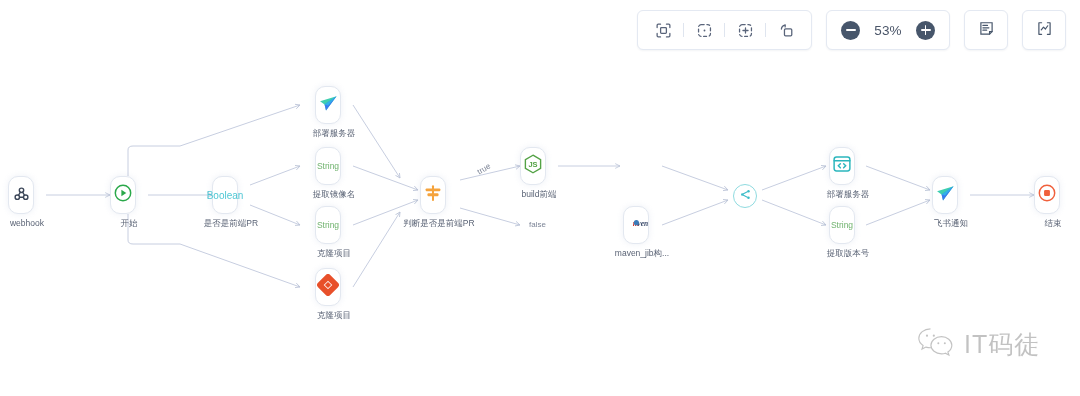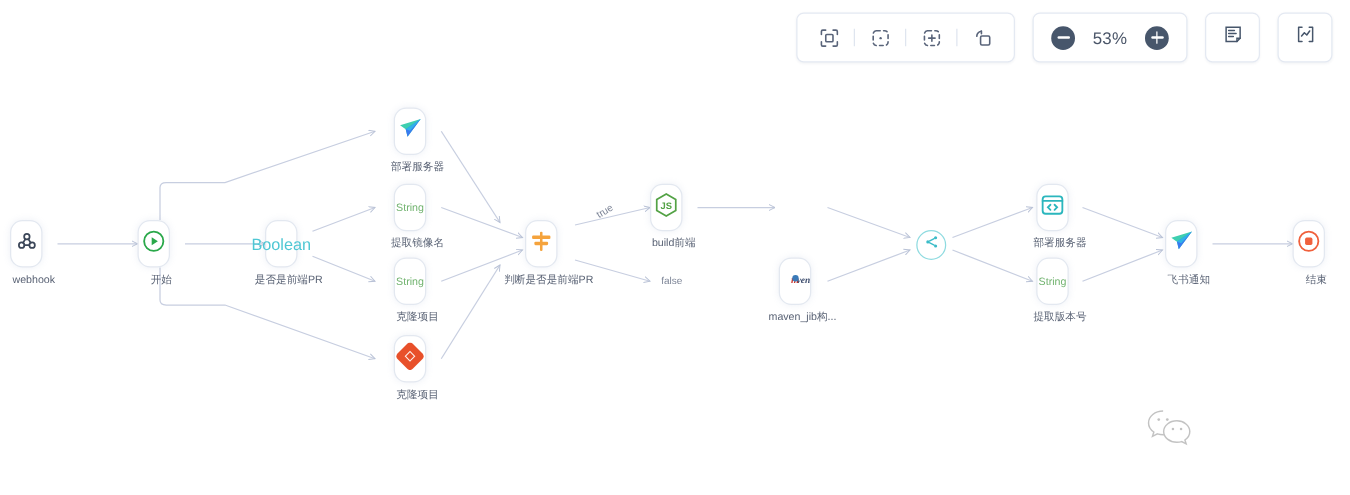--- a/index.html
+++ b/index.html
@@ -152,21 +152,21 @@
   .b-lblue  { border-color: #e3ecf7; }
   .b-lcyan  { border-color: #d6f2f2; }
   .b-lorange{ border-color: #f8d3be; }
 
   .string-txt {
     font-size: 8.5px;
     color: #71b36f;
     font-family: "Liberation Sans", sans-serif;
   }
   .bool-txt {
-    font-size: 13px;
+    font-size: 10px;
     color: #4fc7d4;
   }
 
   
   .merge-node {
     position: absolute;
     width: 22px;
     height: 22px;
     border-radius: 50%;
     background: #ffffff;
@@ -477,13 +477,14 @@
   <span>
     <svg width="40" height="34" viewBox="0 0 48 40" fill="none" stroke="#3a3a3a" stroke-width="1.4">
       <path d="M17.4 4.2C9.6 4.2 3.4 9.3 3.4 15.6c0 3.5 2 6.6 5.1 8.7l-1.3 4.2 4.7-2.4c1.7.5 3.5.8 5.5.8h.8"></path>
       <circle cx="13.2" cy="12.4" r="1.3" fill="#3a3a3a" stroke="none"></circle>
       <circle cx="21.4" cy="12.4" r="1.3" fill="#3a3a3a" stroke="none"></circle>
       <path d="M30.6 13.6c-7 0-12.7 4.6-12.7 10.3s5.7 10.3 12.7 10.3c1.6 0 3.2-.2 4.6-.7l4.3 2.2-1.2-3.7c2.8-1.9 4.7-4.8 4.7-8.1 0-5.7-5.7-10.3-12.4-10.3z"></path>
       <circle cx="26.8" cy="21.4" r="1.2" fill="#3a3a3a" stroke="none"></circle>
       <circle cx="34.6" cy="21.4" r="1.2" fill="#3a3a3a" stroke="none"></circle>
     </svg>
   </span>
+  <span class="wm-text">IT码徒</span>
 </div>
 
 </body></html>

